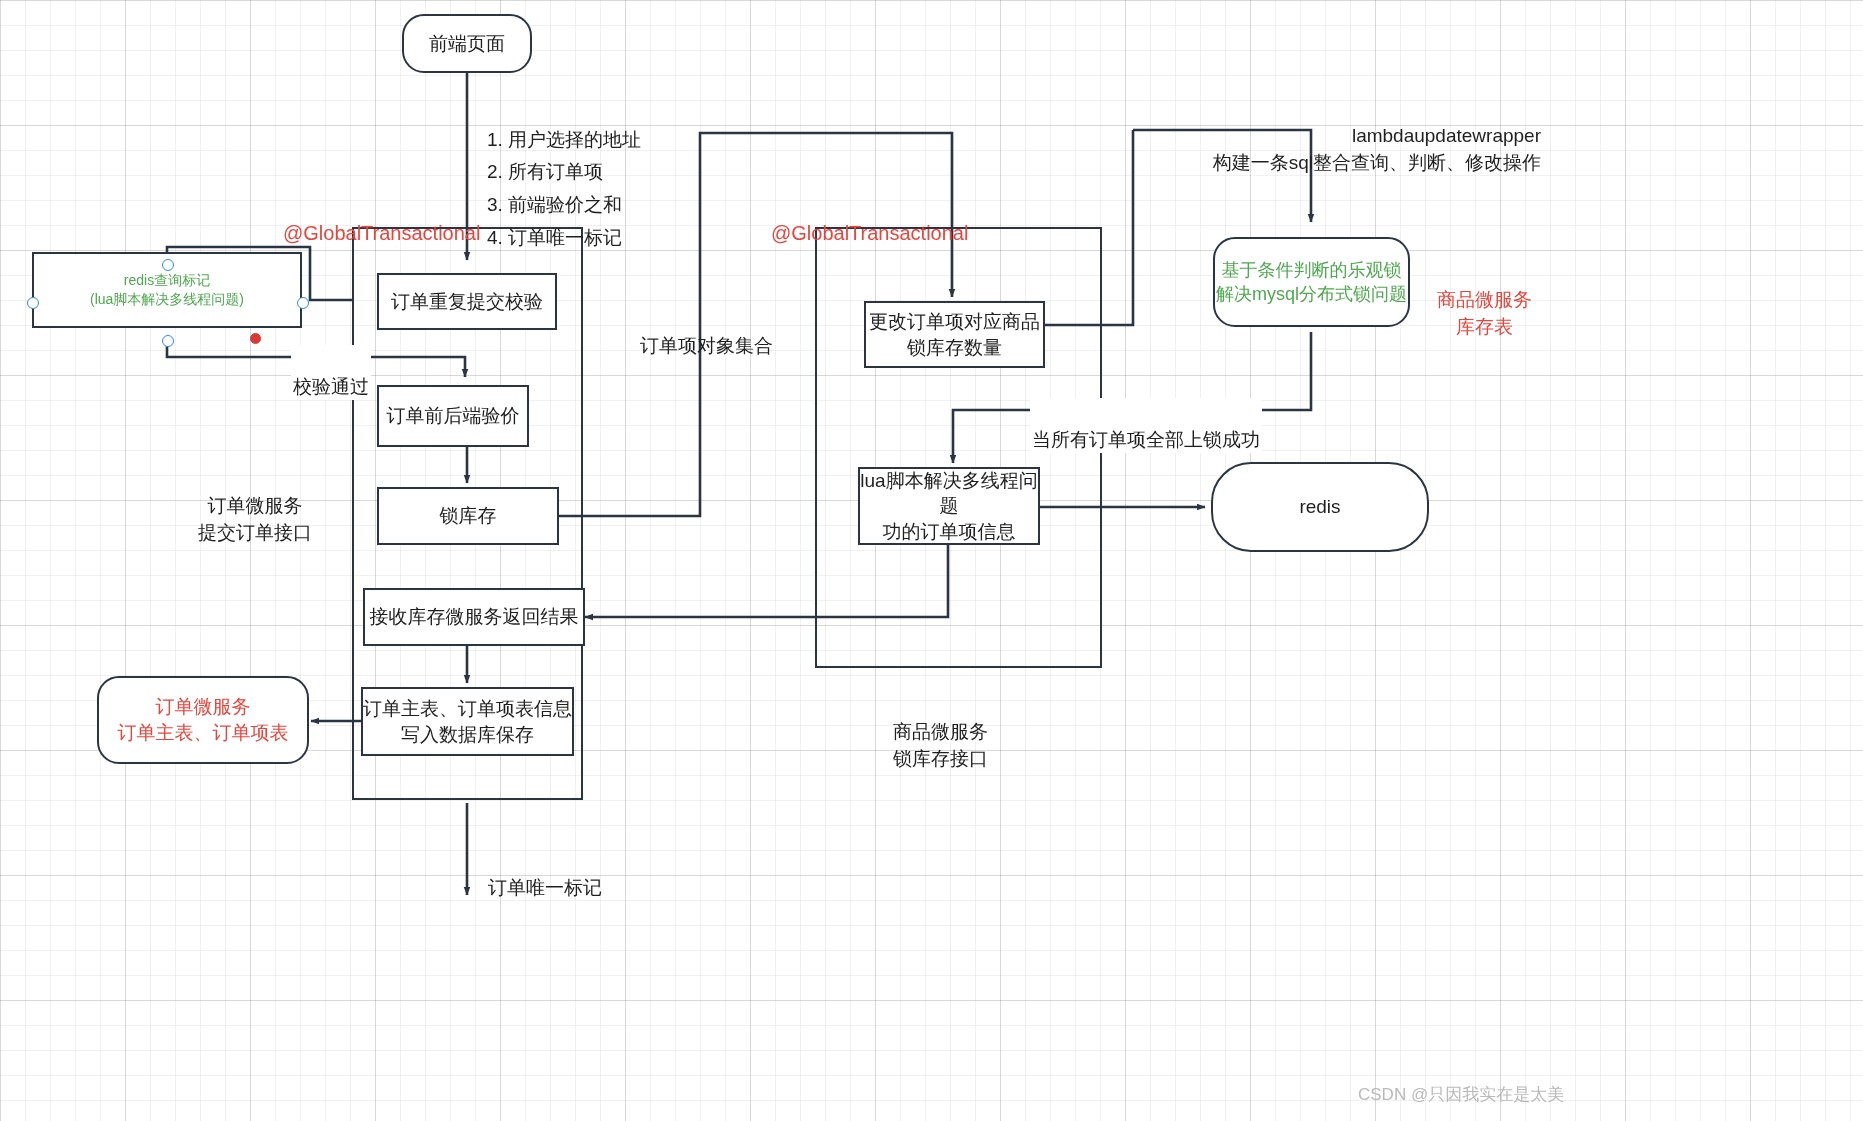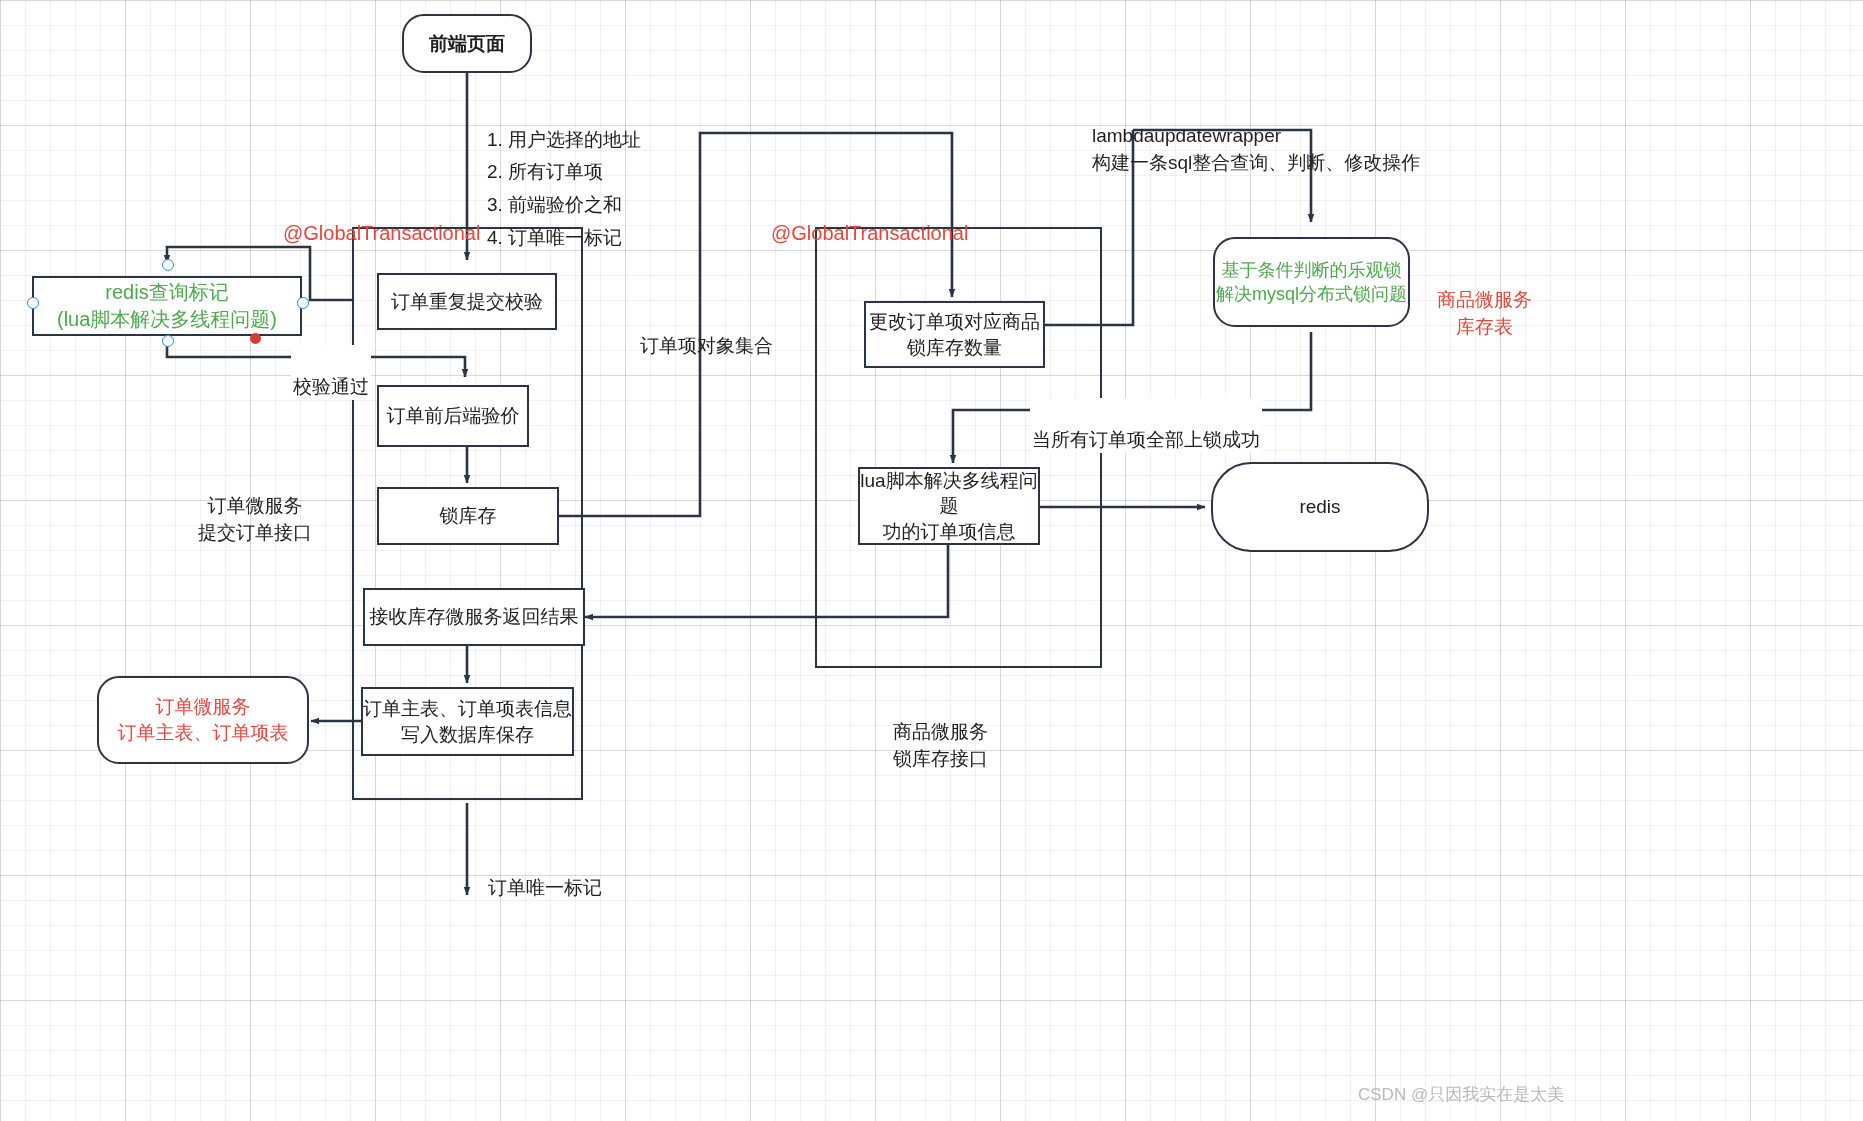--- a/index.html
+++ b/index.html
@@ -103,25 +103,25 @@
 
       <path d="M1311,332 L1311,410 L953,410 L953,463" marker-end="url(#arw)"></path>
 
       <path d="M1040,507 L1205,507" marker-end="url(#arw)"></path>
     </g>
   </svg>
 
   <div class="container-box" style="left:352px;top:227px;width:231px;height:573px;"></div>
   <div class="container-box" style="left:815px;top:227px;width:287px;height:441px;"></div>
 
-  <div class="node round" style="left:402px;top:14px;width:130px;height:59px;font-weight:bold;">
+  <div class="node round" style="left:402px;top:14px;width:130px;height:59px;">
     <span>前端页面</span>
   </div>
 
-  <div class="node green" style="left:32px;top:276px;width:270px;height:60px;font-size:20px;">
+  <div class="node green" style="left:32px;top:252px;width:270px;height:76px;font-size:14px;">
     <span>redis查询标记
 (lua脚本解决多线程问题)</span>
   </div>
   <div class="handle" style="left:162px;top:259px;"></div>
   <div class="handle" style="left:27px;top:297px;"></div>
   <div class="handle" style="left:297px;top:297px;"></div>
   <div class="handle" style="left:162px;top:335px;"></div>
   <div class="handle dot" style="left:250px;top:333px;"></div>
 
   <div class="node" style="left:377px;top:273px;width:180px;height:57px;text-align:center;">
@@ -199,21 +199,21 @@
 
   <div class="lbl" style="left:893px;top:690px;text-align:center;">
     <span>商品微服务
 锁库存接口</span>
   </div>
 
   <div class="lbl onwire" style="left:1030px;top:398px;">
     <span>当所有订单项全部上锁成功</span>
   </div>
 
-  <div class="lbl" style="left:1092px;top:94px;text-align:left;width:500px;">
+  <div class="lbl" style="left:1041px;top:94px;text-align:right;width:500px;">
     <span>lambdaupdatewrapper
 构建一条sql整合查询、判断、修改操作</span>
   </div>
 
   <div class="lbl redtxt" style="left:1437px;top:258px;text-align:center;">
     <span>商品微服务
 库存表</span>
   </div>
 
   <div class="lbl" style="left:488px;top:846px;">

